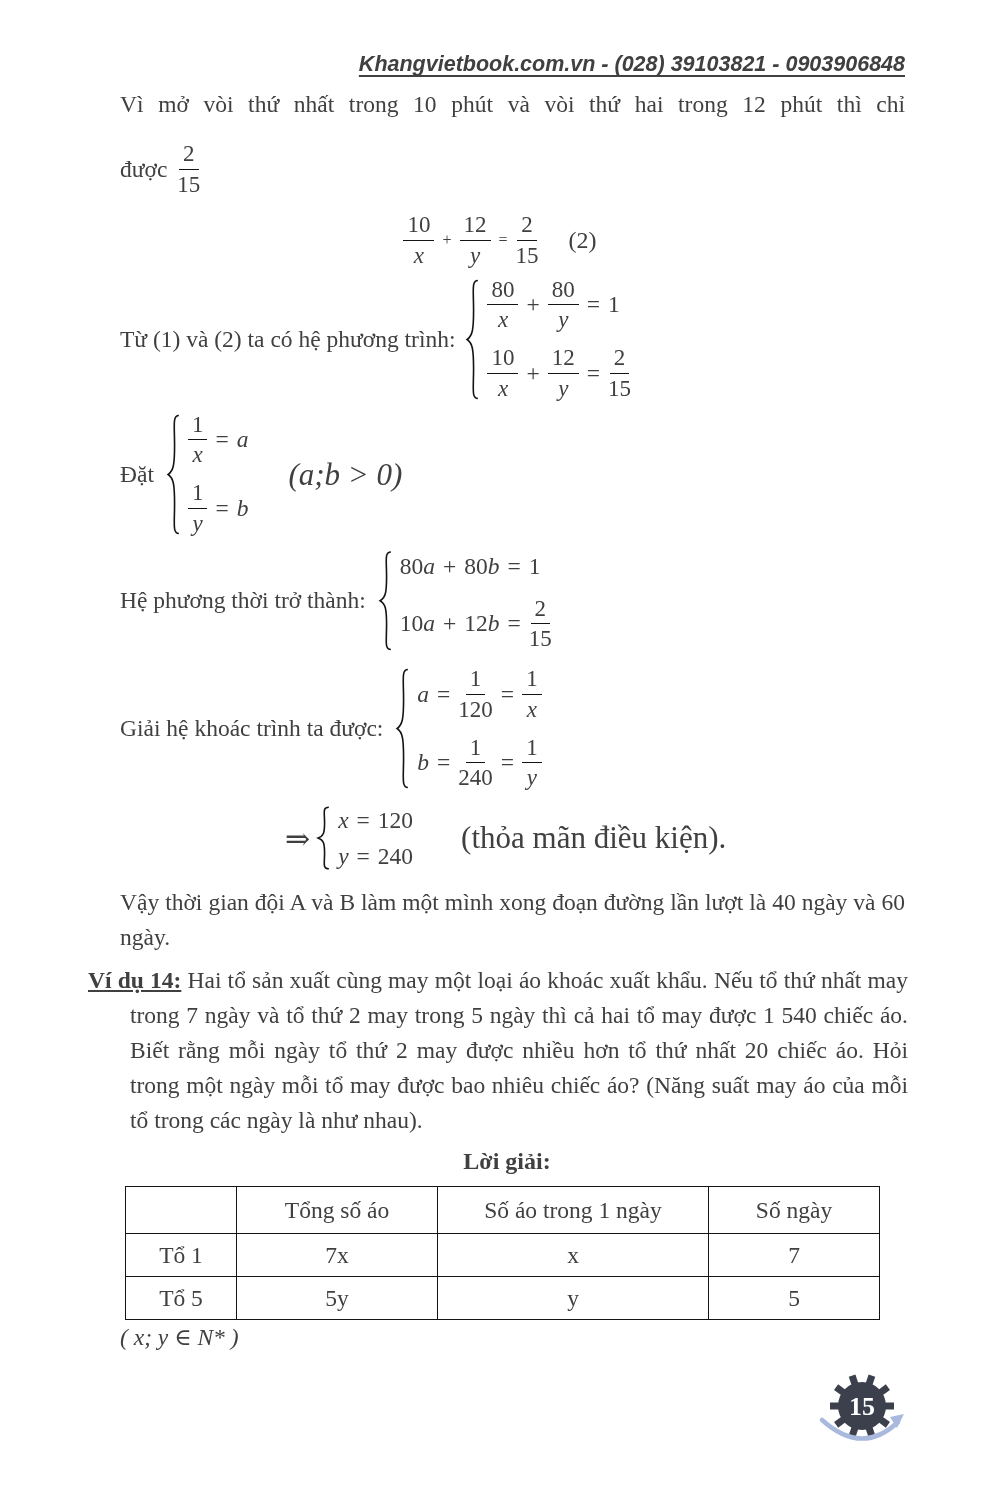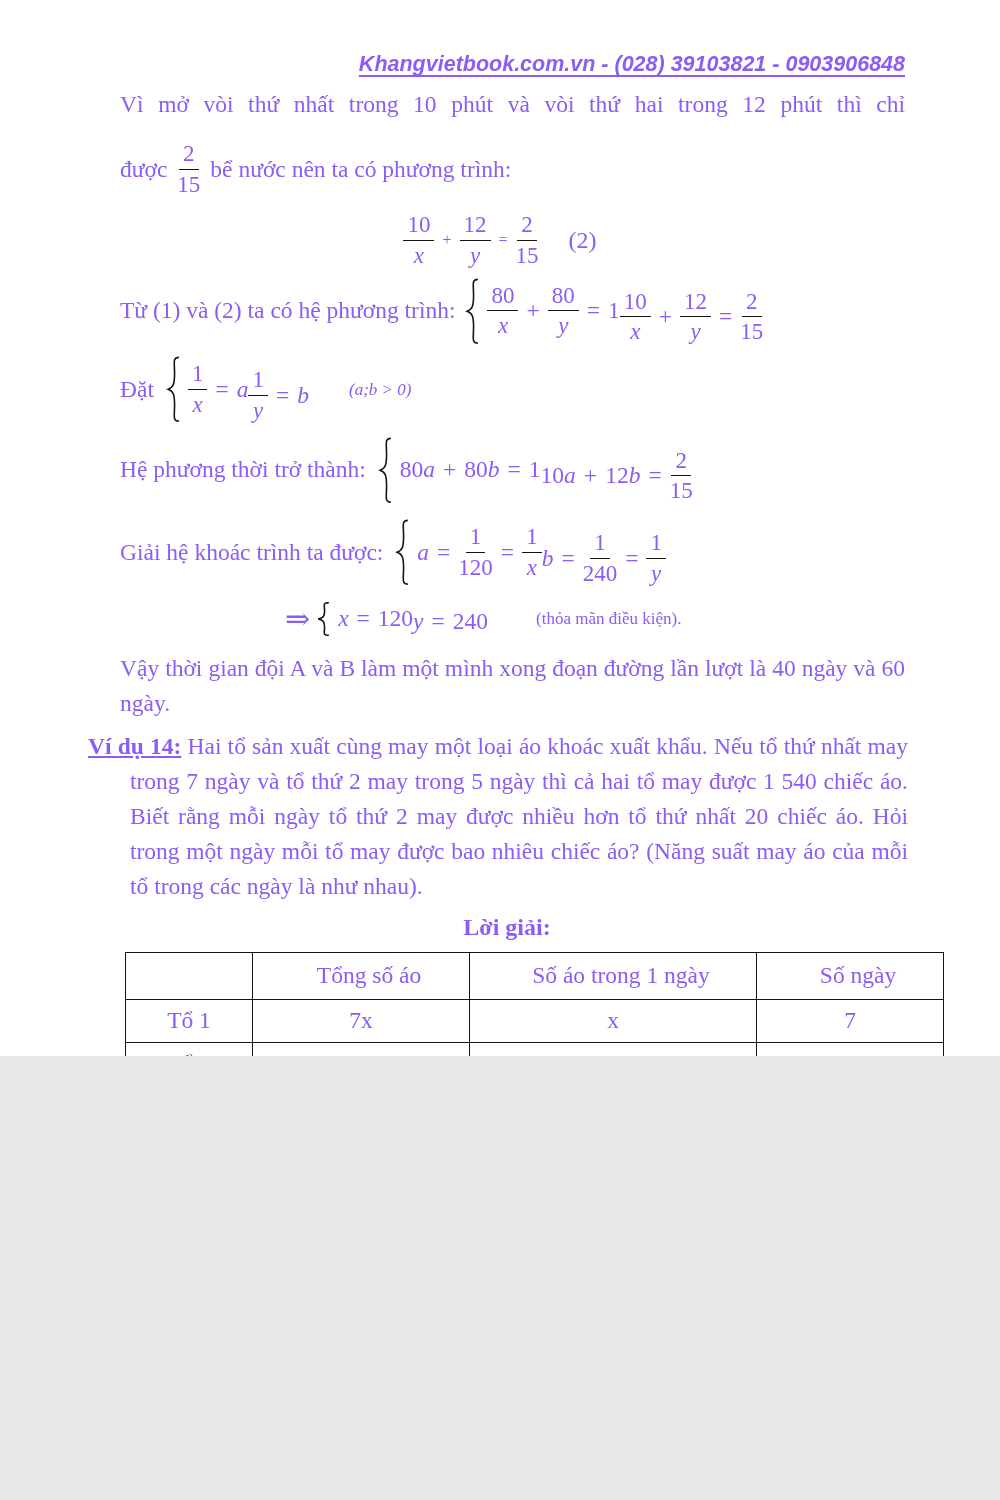--- a/index.html
+++ b/index.html
@@ -1,18 +1,18 @@
 <!DOCTYPE html>
 <html><head>
 <meta charset="utf-8">
 <style>
   html,body { margin:0; padding:0; background:#e8e8e8; }
   .page {
-    position:relative; width:1000px; height:1056px; margin:0 auto;
-    background:#ffffff; color:#8b5cf6; overflow:hidden;
+    position:relative; width:1000px; height:1500px; margin:0 auto;
+    background:#ffffff; color:#404040; overflow:hidden;
     font-family:"Liberation Serif","DejaVu Serif",serif;
   }
   
   .header {
     margin:52px 95px 0 120px; text-align:right;
     font-family:"Liberation Sans","DejaVu Sans",sans-serif;
     font-size:21.5px; font-weight:bold; font-style:italic;
   }
   .header .hline { text-decoration:underline; text-underline-offset:4px; }
 
@@ -23,44 +23,44 @@
 
   
   .it { font-style:italic; }
   .frac { display:inline-flex; flex-direction:column; align-items:center;
           vertical-align:middle; line-height:1.12; font-size:23px; text-align:center; }
   .frac .num { padding:0 4px 2px; border-bottom:1.6px solid #141414; }
   .frac .den { padding-top:2px; }
   .op { margin:0 8px; }
 
   
-  .system { position:relative; display:inline-flex; flex-direction:row;
+  .system { position:relative; display:inline-flex; flex-direction:column;
             justify-content:center; padding-left:22px; }
   .system > svg.brace { position:absolute; left:0; top:1px; height:calc(100% - 2px); width:15px; }
   .srow { display:flex; align-items:center; font-size:23.5px; }
   .system .srow + .srow { margin-top:12px; }
 
   .flexline { display:flex; align-items:center; }
-  .note { margin-left:30px; font-size:17px; }
+  .note { margin-left:30px; font-size:31px; }
 
   .eqcenter { display:flex; justify-content:center; align-items:center; margin-top:6px; }
   .eqlabel { margin-left:30px; font-size:24px; }
 
   .indent-arrow { margin-left:285px; }
 
   
   .example { margin-left:130px; margin-right:92px; text-indent:-42px; }
   .exlabel { font-weight:bold; text-decoration:underline; }
 
   .centerbold { text-align:center; font-weight:bold; font-size:24px; line-height:34px; margin-top:6px;margin-left:14px; }
 
   
   .soltable { border-collapse:collapse; margin:8px 0 0 125px; }
   .soltable td { border:1.7px solid #141414; text-align:center; font-size:23.5px; padding:0; }
-  .soltable tr.hdr td { height:46px;padding-left:16px; }
+  .soltable tr.hdr td { height:46px; }
   .soltable tr.data td { height:42px; }
   .c1 { width:110px; } .c2 { width:200px; } .c3 { width:270px; } .c4 { width:170px; }
 
   
   .badge { position:absolute; right:78px; top:1366px; }
 </style>
 </head>
 <body>
 
 <div class="page">
@@ -69,21 +69,20 @@
     <span class="hline">Khangvietbook.com.vn - (028) 39103821 - 0903906848</span>
   </div>
 
   <div class="block justall" style="margin-top:10px;">Vì mở vòi thứ nhất trong 10 phút và vòi thứ hai trong 12 phút thì chỉ</div>
   <div class="block flexline" style="margin-top:10px; min-height:74px;">
     <span>được</span>
     <span class="frac" style="margin:0 10px;">
       <span class="num">2</span>
       <span class="den">15</span>
     </span>
-    <span>bể nước nên ta có phương trình:</span>
   </div>
 
   <div class="eqcenter">
     <span class="frac">
       <span class="num">10</span>
       <span class="den it">x</span>
     </span>
     <span class="op">+</span>
     <span class="frac">
       <span class="num">12</span>

